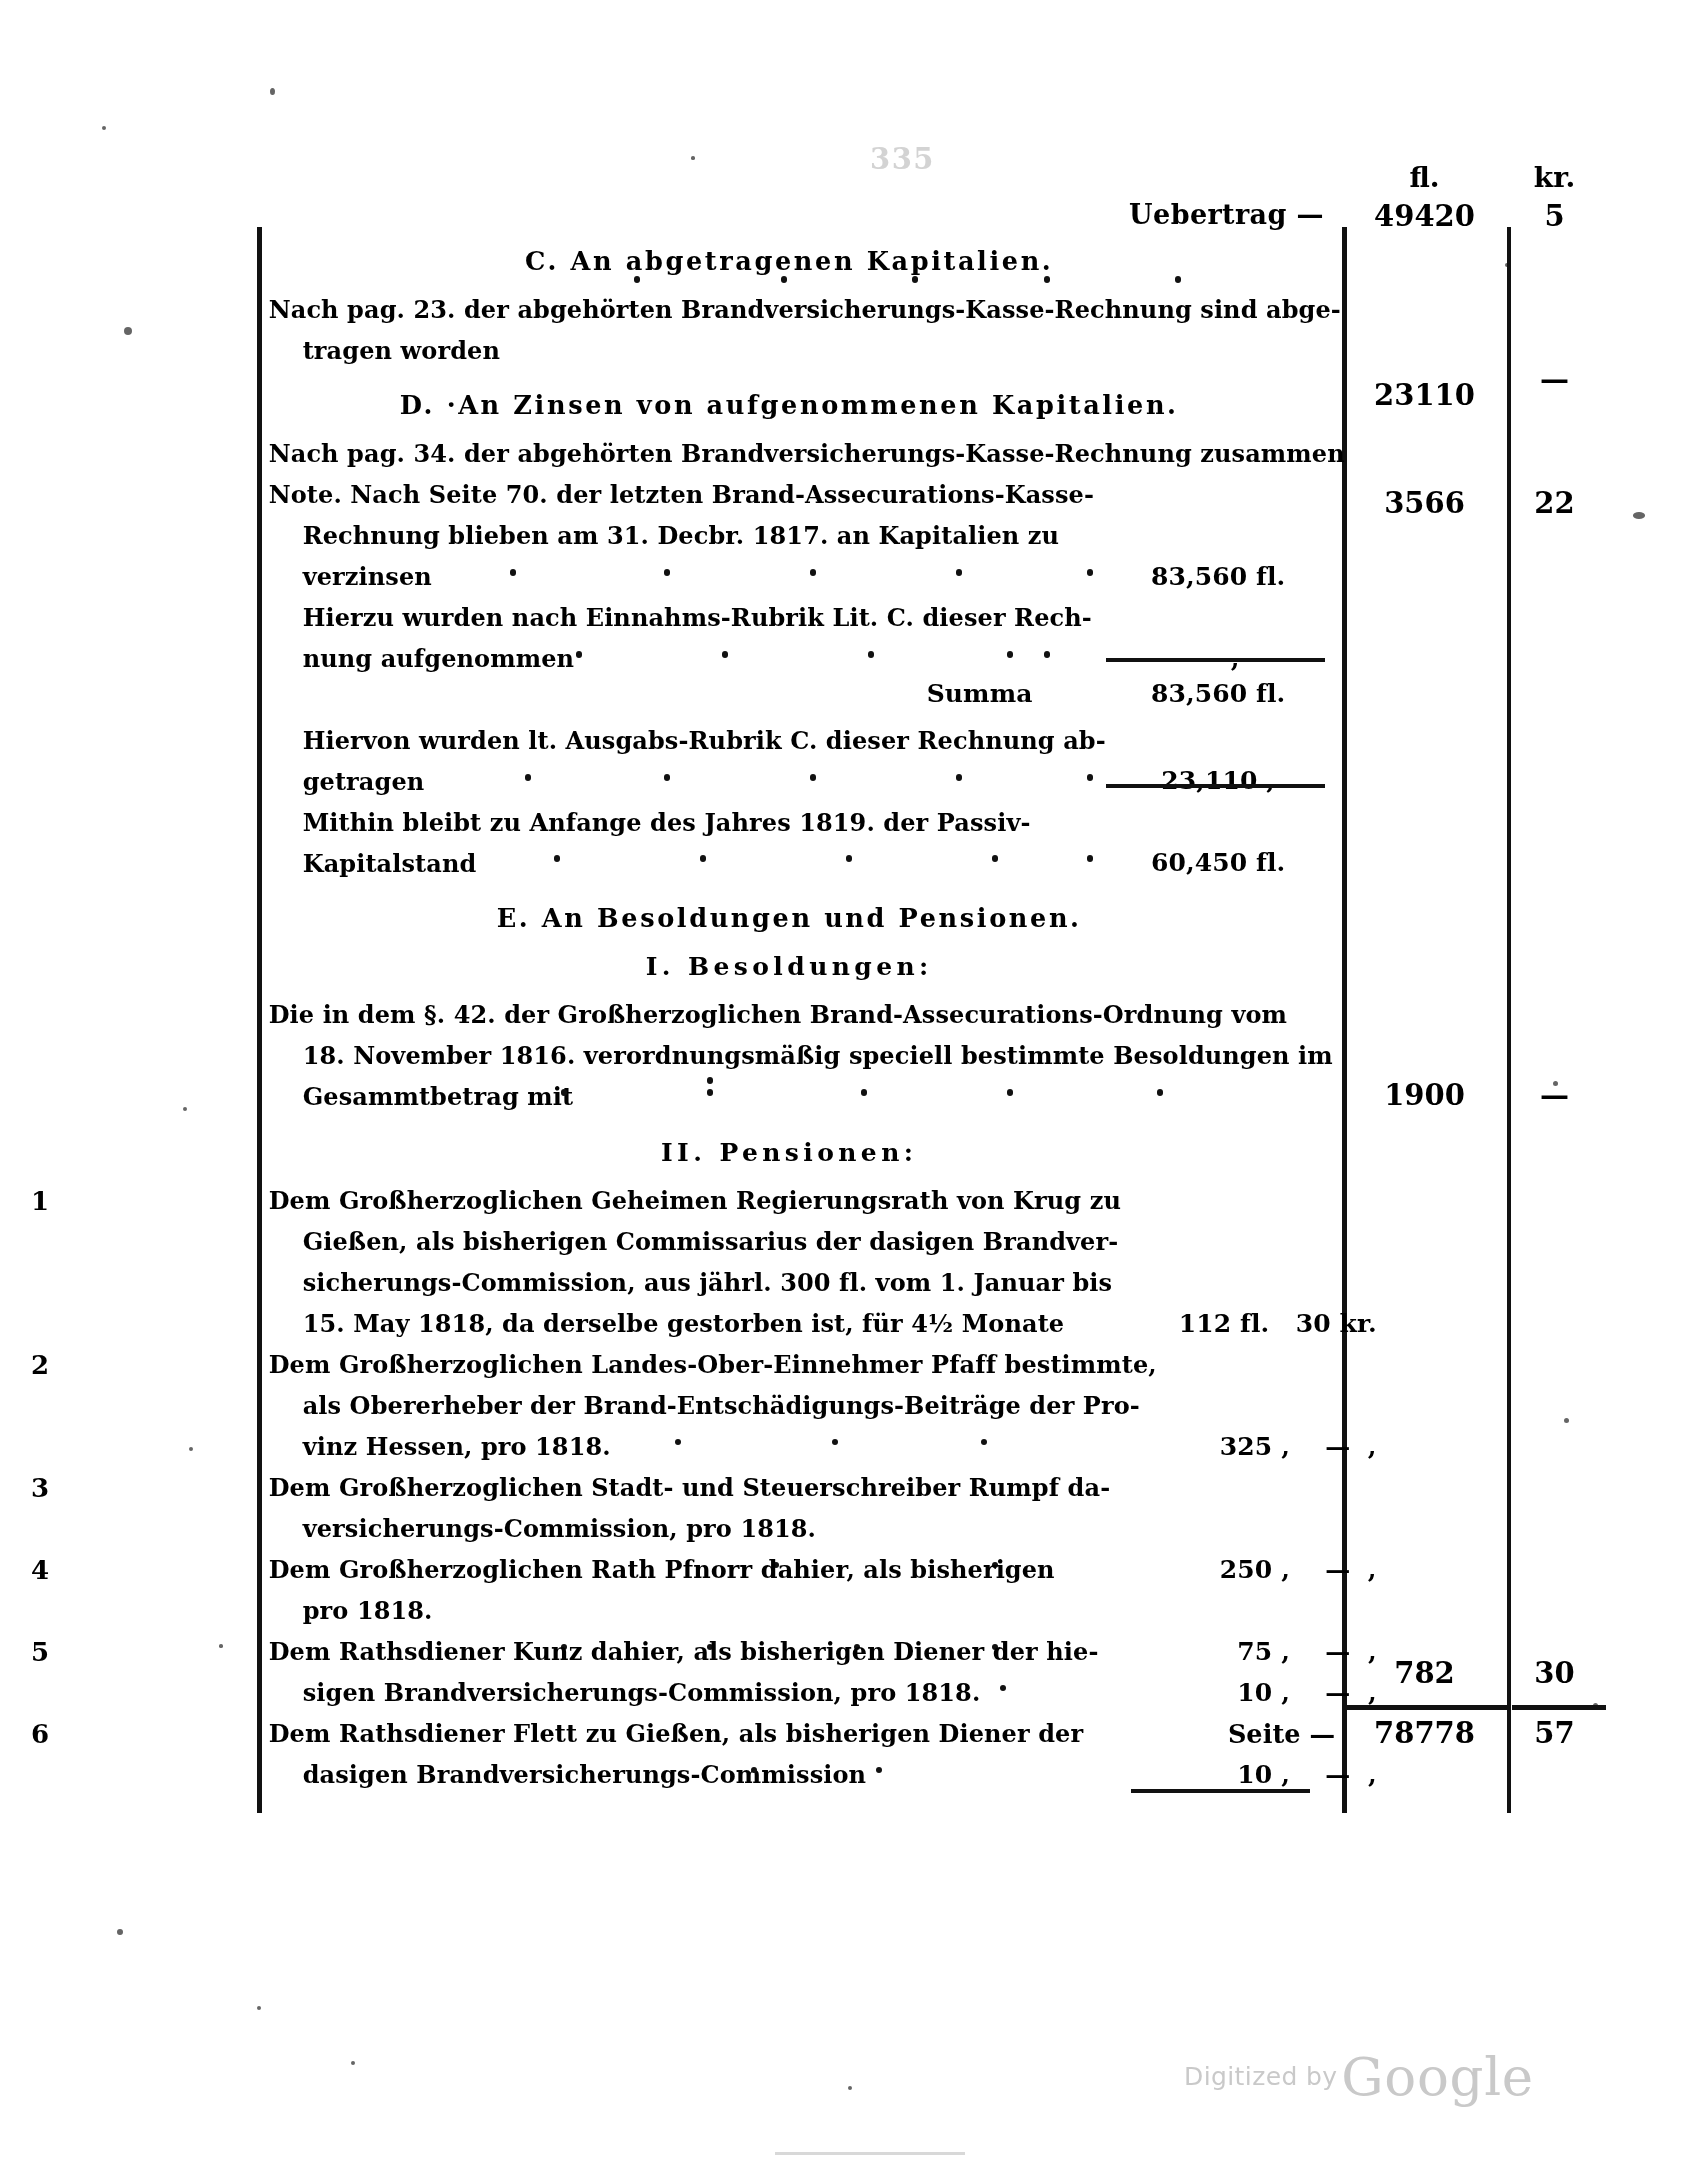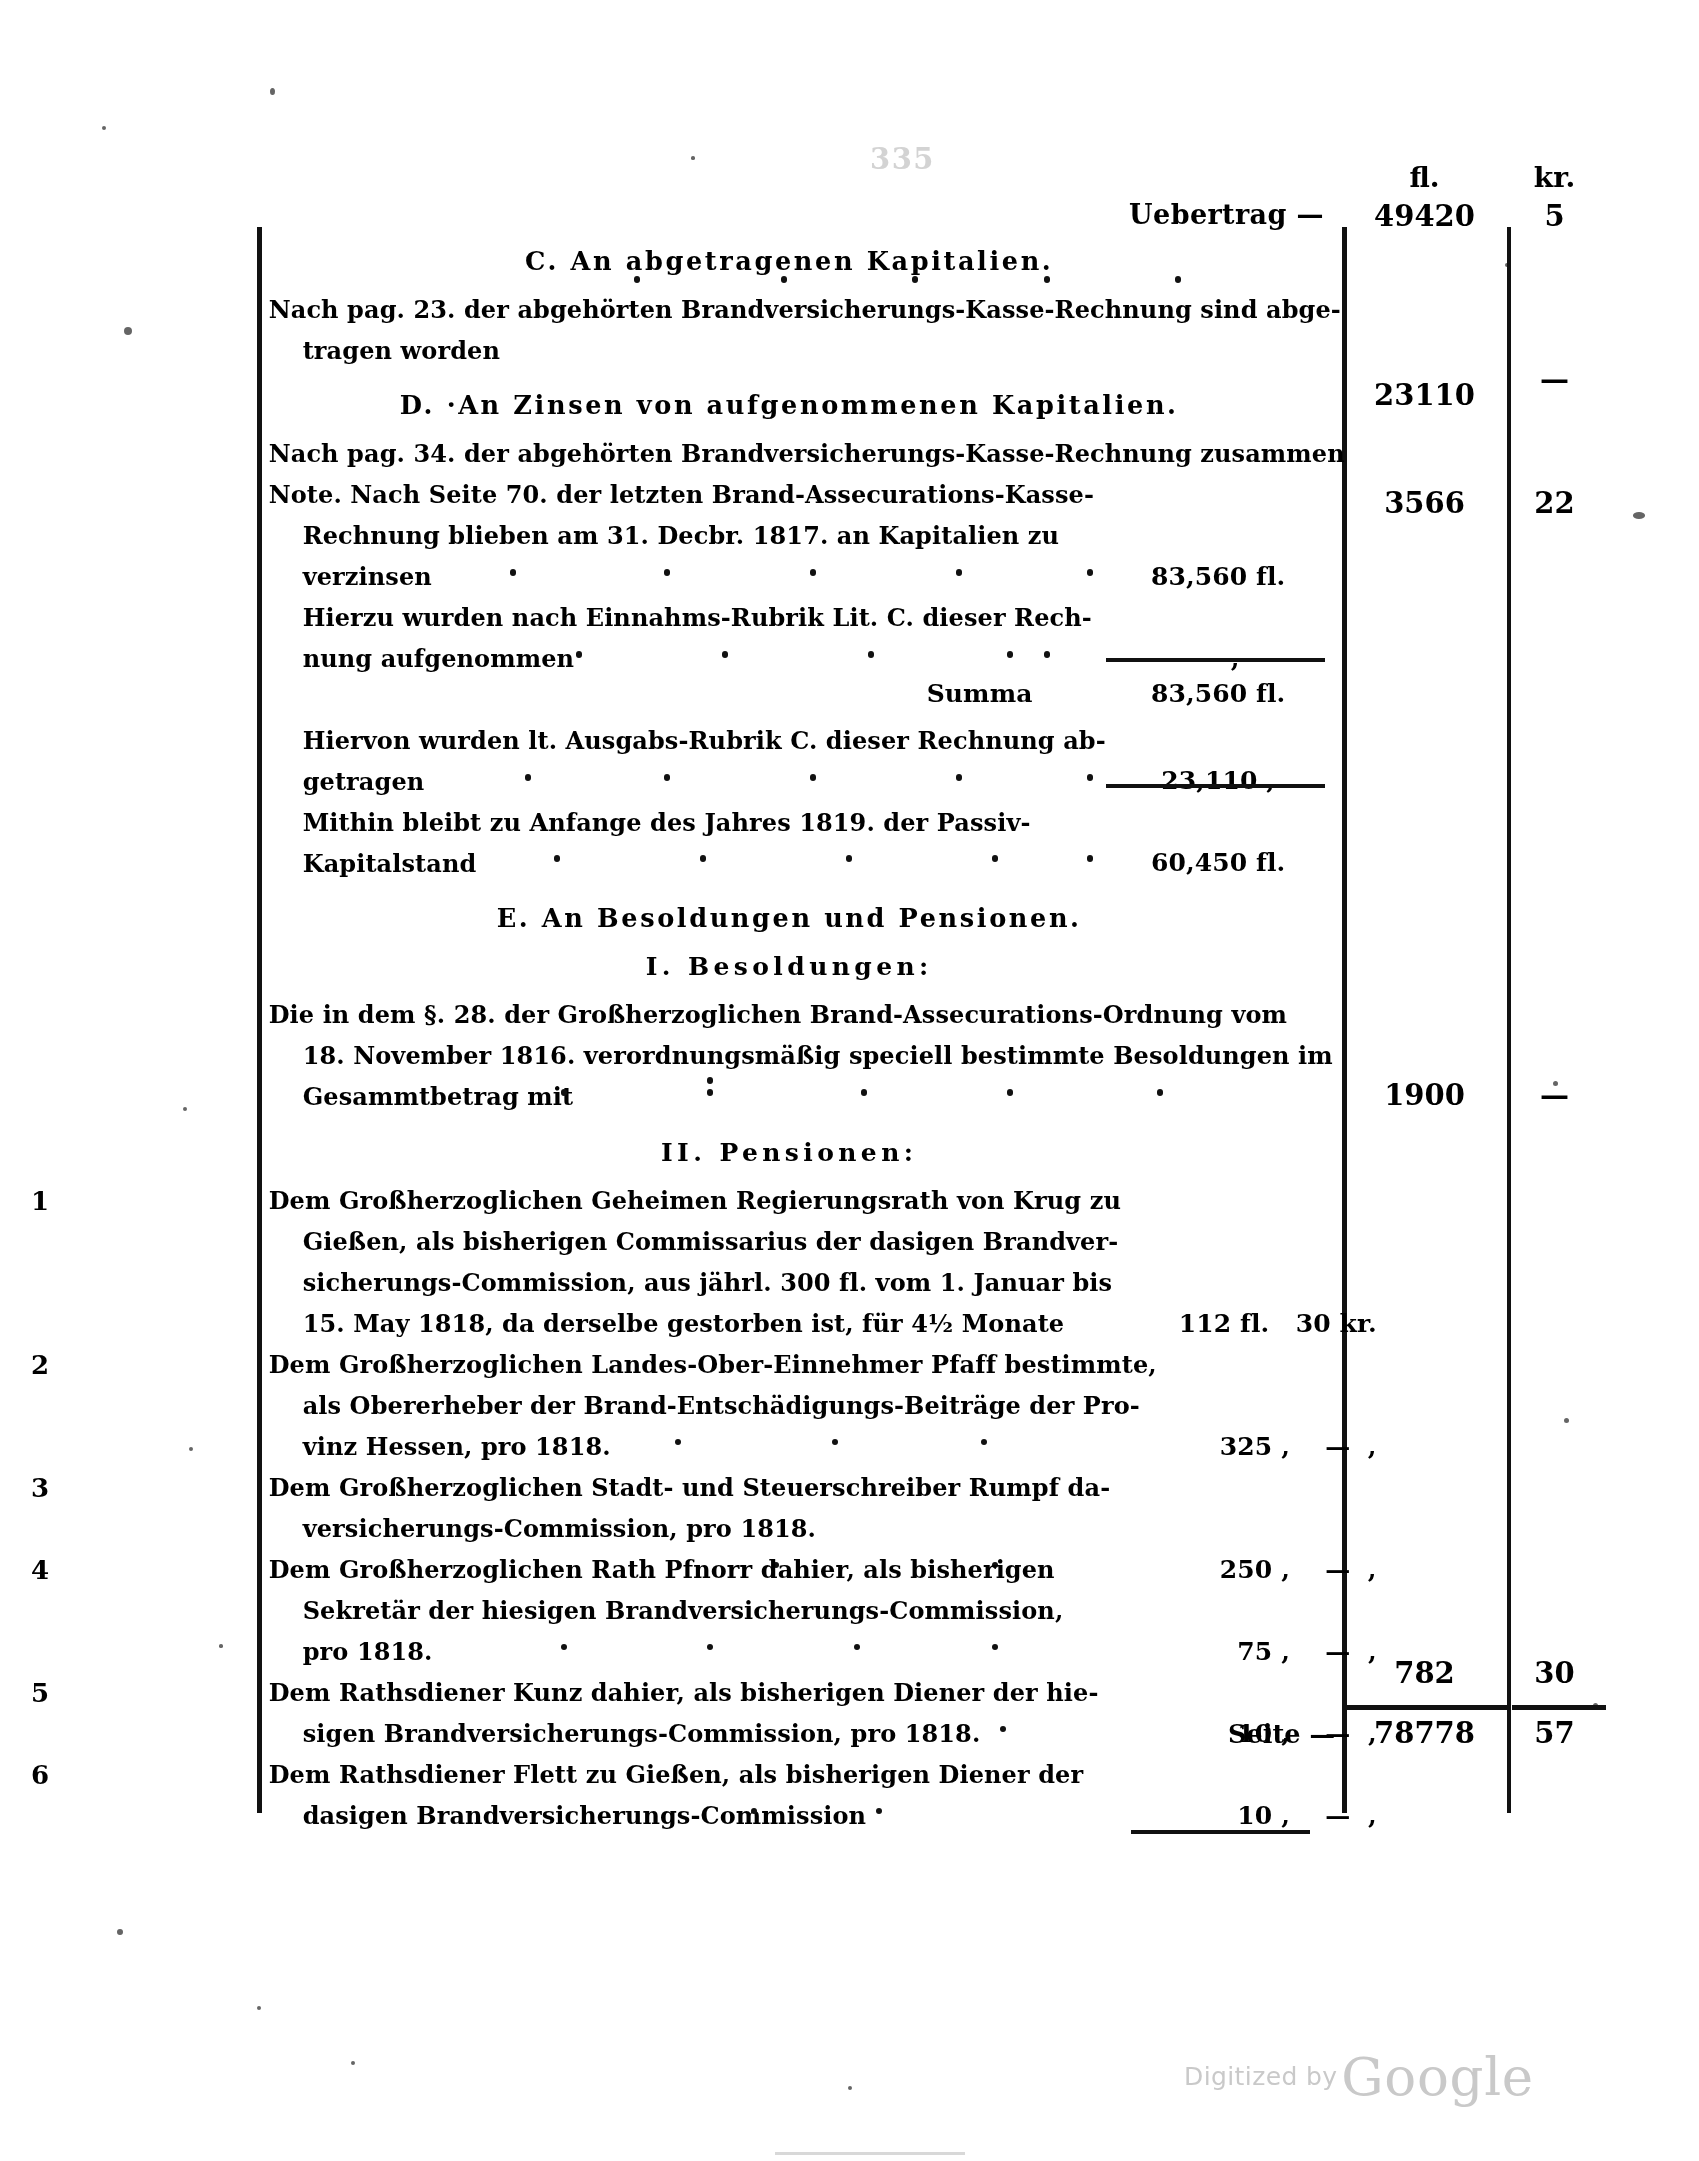--- a/index.html
+++ b/index.html
@@ -355,21 +355,21 @@
           <i style="left:577px;"></i>
           <i style="left:723px;"></i>
           <i style="left:818px;"></i>
       </span>
     </div>
 
     <div class="secthead">E.  An Besoldungen und Pensionen.</div>
     <div class="secthead sub">I. Besoldungen:</div>
 
     <div class="para">
-      <span class="ln">Die in dem §. 28. der Großherzoglichen Brand-Assecurations-Ordnung vom</span>
+      <span class="ln">Die in dem §. 42. der Großherzoglichen Brand-Assecurations-Ordnung vom</span>
       <span class="ln hang">18. November 1816. verordnungsmäßig speciell bestimmte Besoldungen im</span>
       <span class="ln hang">Gesammtbetrag mit</span>
       <span class="leaders" style="top:95px;">
         <i style="left:292px;"></i>
           <i style="left:438px;"></i>
           <i style="left:438px;top:-11.7px;"></i>
           <i style="left:592px;"></i>
           <i style="left:738px;"></i>
           <i style="left:888px;"></i>
       </span>
@@ -406,21 +406,20 @@
       <span class="pen-amt" style="top:82px;">250 ,    —  ,</span>
       <span class="leaders" style="top:95px;">
         <i style="left:504px;"></i>
           <i style="left:723px;"></i>
       </span>
     </div>
 
     <div class="para" style="position:relative;">
       <span class="rowno" style="top:1.5px;">4</span>
       <span class="ln">Dem Großherzoglichen Rath Pfnorr dahier, als bisherigen</span>
-      <span class="ln hang">Sekretär der hiesigen Brandversicherungs-Commission,</span>
       <span class="ln hang">pro 1818.</span>
       <span class="pen-amt" style="top:82px;">75 ,    —  ,</span>
       <span class="leaders" style="top:95px;">
         <i style="left:292px;"></i>
           <i style="left:438px;"></i>
           <i style="left:585px;"></i>
           <i style="left:723px;"></i>
       </span>
     </div>
 

